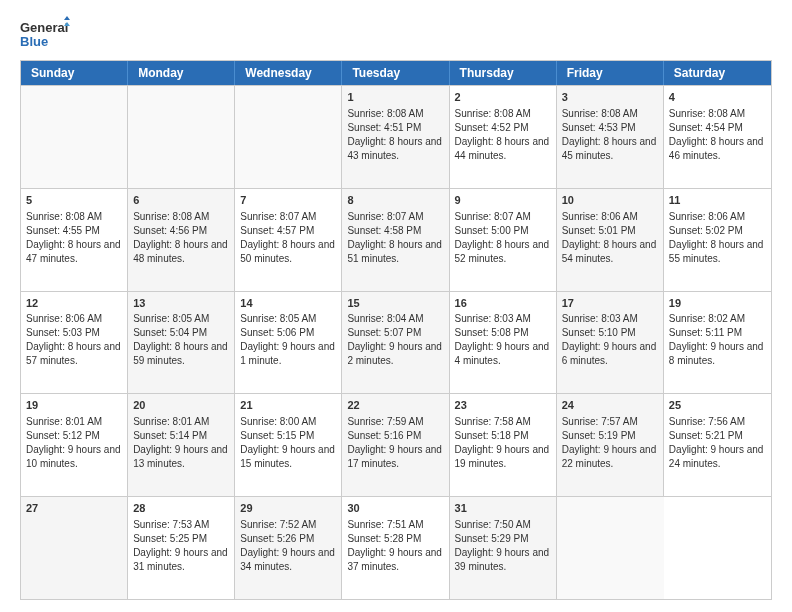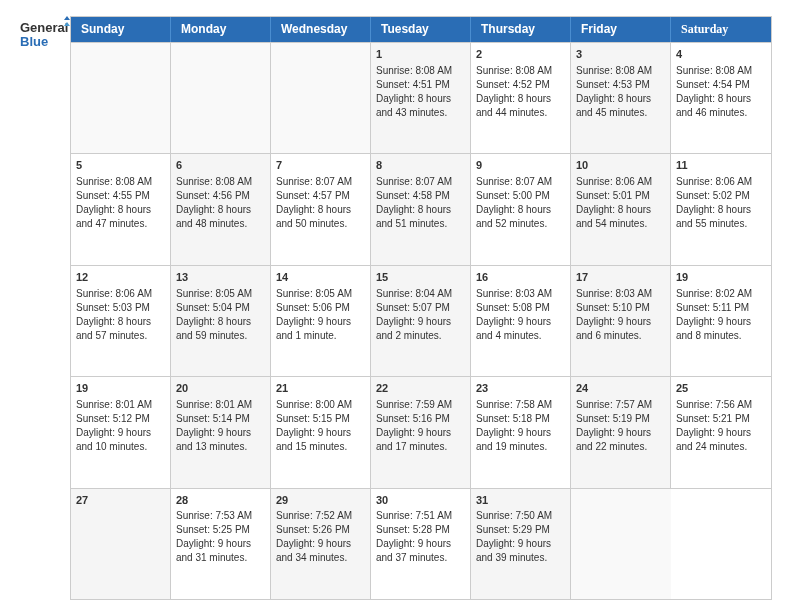--- a/index.html
+++ b/index.html
@@ -8,21 +8,21 @@
       background: #fff;
       width: 792px;
       height: 612px;
       overflow: hidden;
     }
     .page {
       width: 792px;
       height: 612px;
       padding: 16px 20px 12px 20px;
       display: flex;
-      flex-direction: row;
+      flex-direction: column;
     }
     .header {
       display: flex;
       justify-content: space-between;
       align-items: flex-start;
       margin-bottom: 8px;
     }
     .logo {
       display: flex;
       align-items: center;
@@ -51,21 +51,21 @@
       grid-template-columns: repeat(7, 1fr);
       background: #2a6db5;
     }
     .cal-header-cell {
       color: #fff;
       font-size: 12px;
       font-weight: bold;
       padding: 5px 10px;
       border-right: 1px solid #4a8dd0;
     }
-    .cal-header-cell:last-child { border-right: none; font-family: Liberation Serif, serif; }
+    .cal-header-cell:last-child { border-right: none; }
     .cal-body {
       flex: 1;
       display: flex;
       flex-direction: column;
     }
     .cal-row {
       display: grid;
       grid-template-columns: repeat(7, 1fr);
       flex: 1;
       border-top: 1px solid #ccc;

